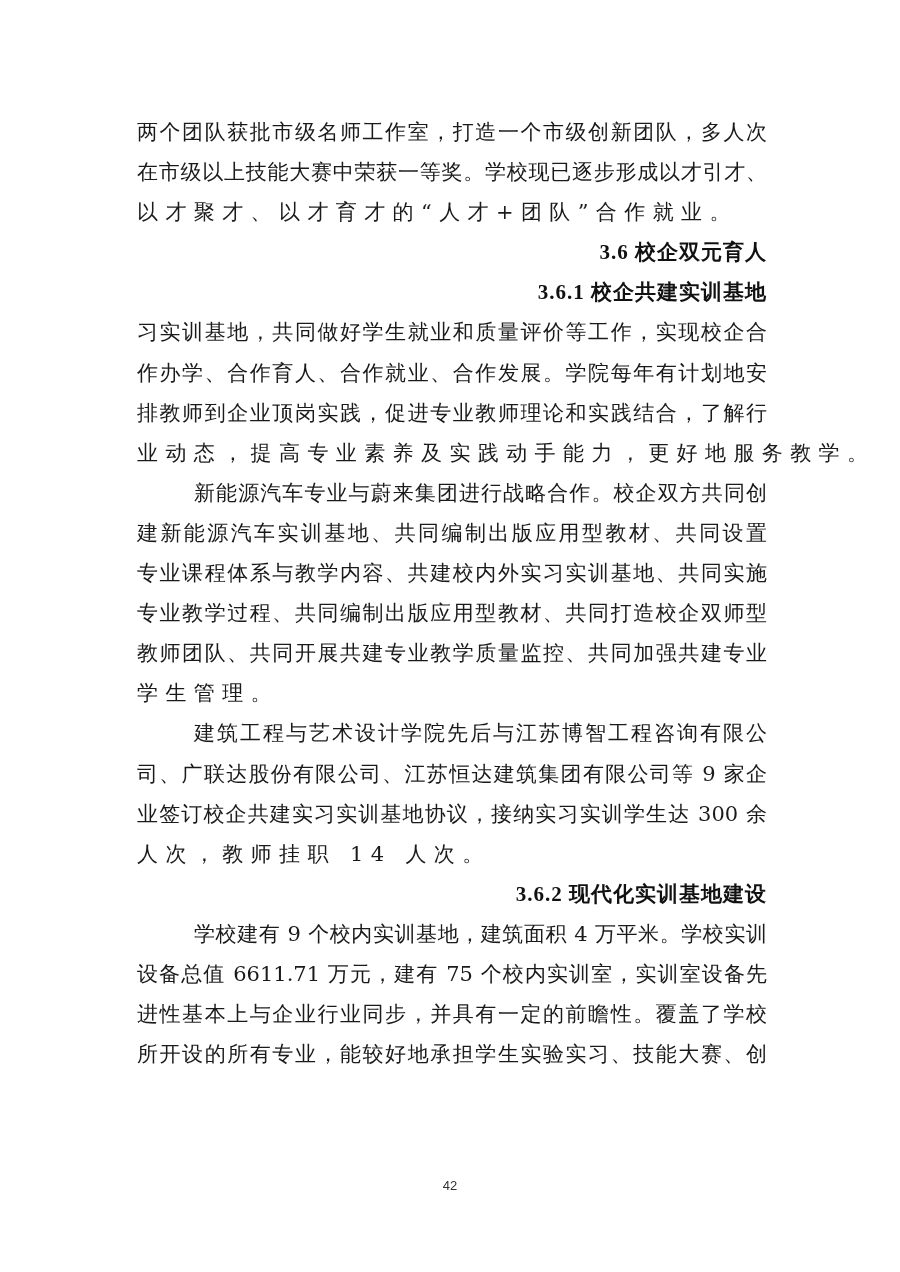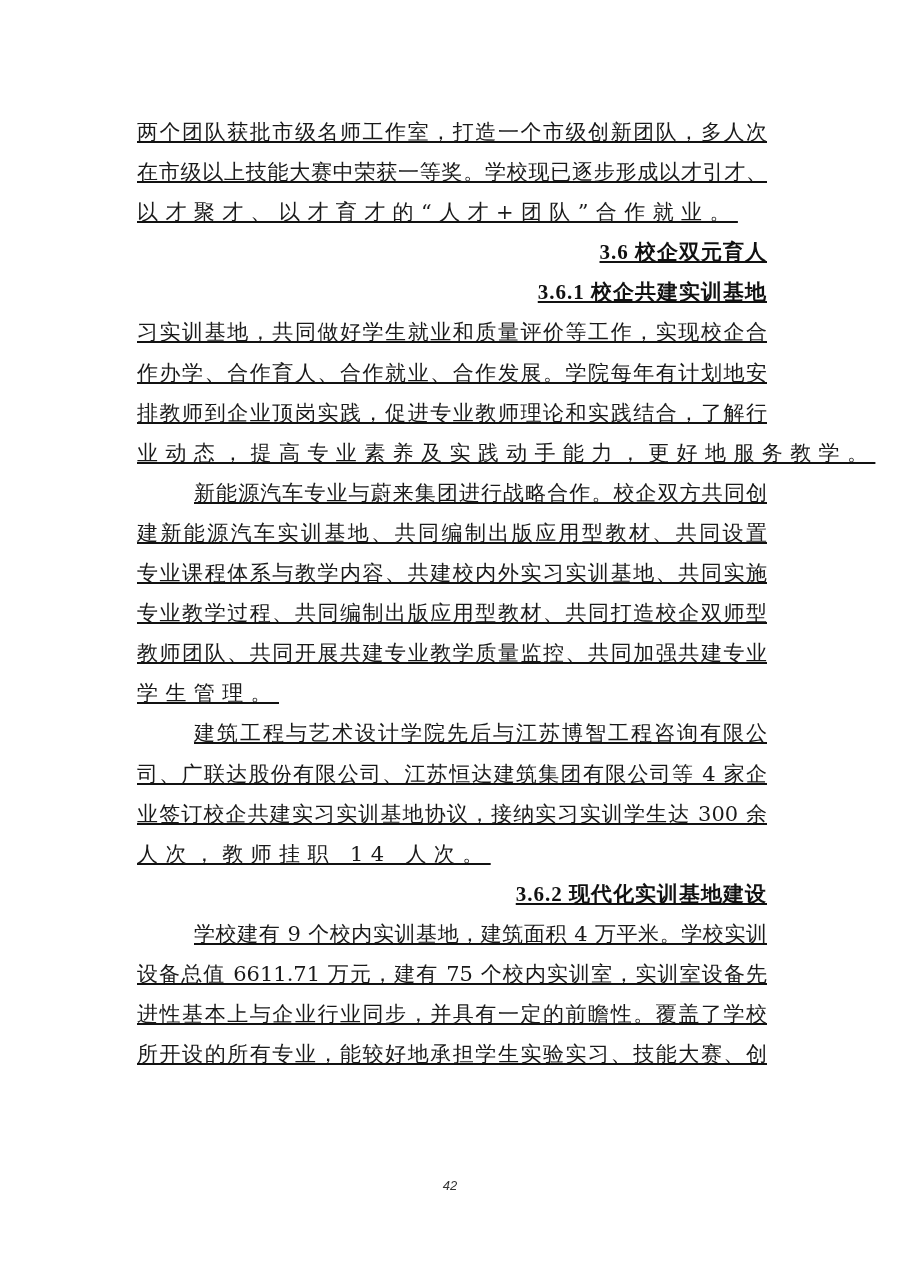--- a/index.html
+++ b/index.html
@@ -3,21 +3,21 @@
 <meta charset="utf-8">
 <style>
   html, body { margin: 0; padding: 0; background: #ffffff; }
   body { width: 900px; height: 1272px; position: relative; overflow: hidden; }
   .page {
     position: absolute; left: 0; top: 0; width: 900px; height: 1272px;
     background: #ffffff; color: #111111;
     font-family: "DejaVu Serif", "Liberation Serif", serif;
   }
   .content {
-    position: absolute; left: 137px; top: 112px; width: 630px; text-decoration: underline;
+    position: absolute; left: 137px; top: 112px; width: 630px;
   }
   .line {
     height: 40.1px; line-height: 40.1px;
     font-size: 21px;
     text-align: justify; text-align-last: justify;
     white-space: nowrap;
     color: #1a1a1a;
     letter-spacing: 0;
   }
   .line.indent { padding-left: 57px; }
@@ -28,21 +28,20 @@
     padding-left: 38px;
     color: #111111;
     font-family: "Liberation Serif", "DejaVu Serif", serif;
     letter-spacing: 1px;
     text-align: right;
   }
   .page-number {
     position: absolute; left: 0; width: 900px; top: 1178px;
     text-align: center; font-size: 13px; color: #333;
     font-family: "Liberation Sans", sans-serif;
-    font-style: italic;
   }
 </style>
 </head>
 <body>
 
 <div class="page">
   <div class="content">
 
     <div>
       <div class="line">两个团队获批市级名师工作室，打造一个市级创新团队，多人次</div>
@@ -65,21 +64,21 @@
       <div class="line indent">新能源汽车专业与蔚来集团进行战略合作。校企双方共同创</div>
       <div class="line">建新能源汽车实训基地、共同编制出版应用型教材、共同设置</div>
       <div class="line">专业课程体系与教学内容、共建校内外实习实训基地、共同实施</div>
       <div class="line">专业教学过程、共同编制出版应用型教材、共同打造校企双师型</div>
       <div class="line">教师团队、共同开展共建专业教学质量监控、共同加强共建专业</div>
       <div class="line last">学生管理。</div>
     </div>
 
     <div>
       <div class="line indent">建筑工程与艺术设计学院先后与江苏博智工程咨询有限公</div>
-      <div class="line">司、广联达股份有限公司、江苏恒达建筑集团有限公司等 4 家企</div>
+      <div class="line">司、广联达股份有限公司、江苏恒达建筑集团有限公司等 9 家企</div>
       <div class="line">业签订校企共建实习实训基地协议，接纳实习实训学生达 300 余</div>
       <div class="line last">人次，教师挂职 14 人次。</div>
     </div>
 
     <div class="heading">3.6.2 现代化实训基地建设</div>
 
     <div>
       <div class="line indent">学校建有 9 个校内实训基地，建筑面积 4 万平米。学校实训</div>
       <div class="line">设备总值 6611.71 万元，建有 75 个校内实训室，实训室设备先</div>
       <div class="line">进性基本上与企业行业同步，并具有一定的前瞻性。覆盖了学校</div>

